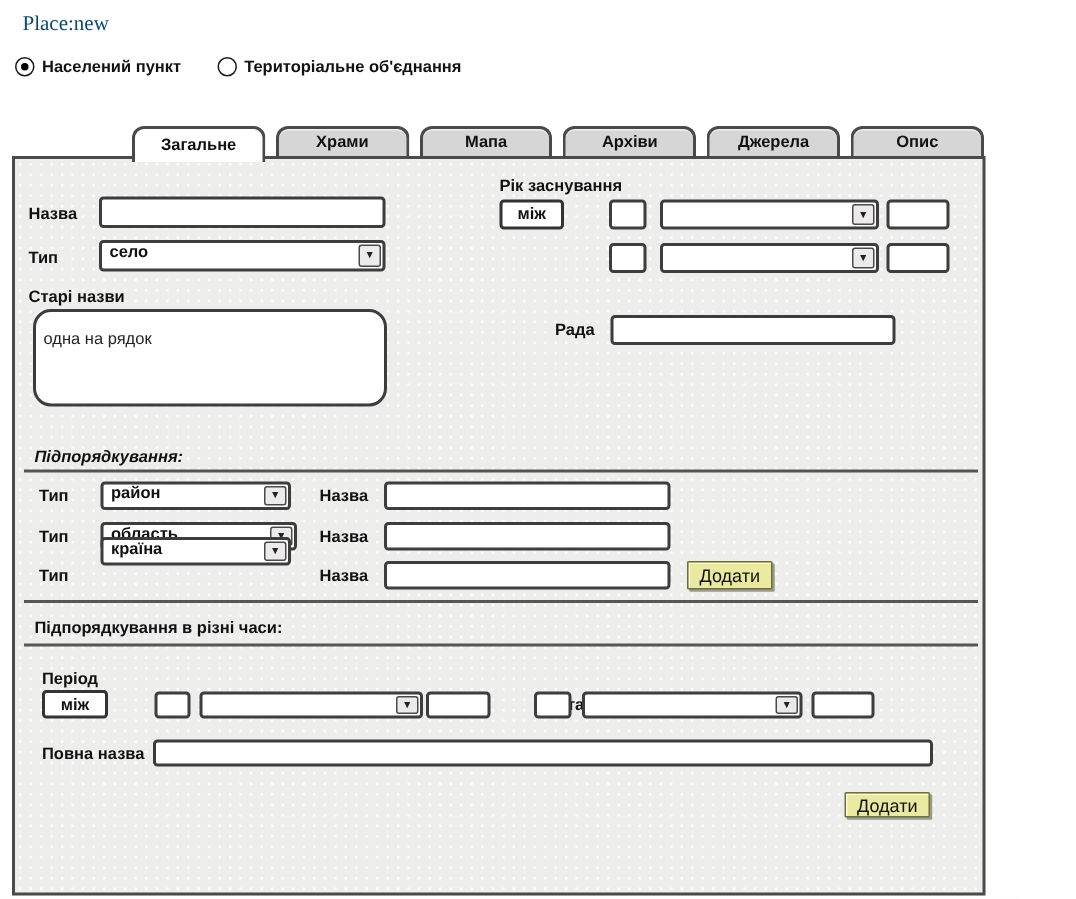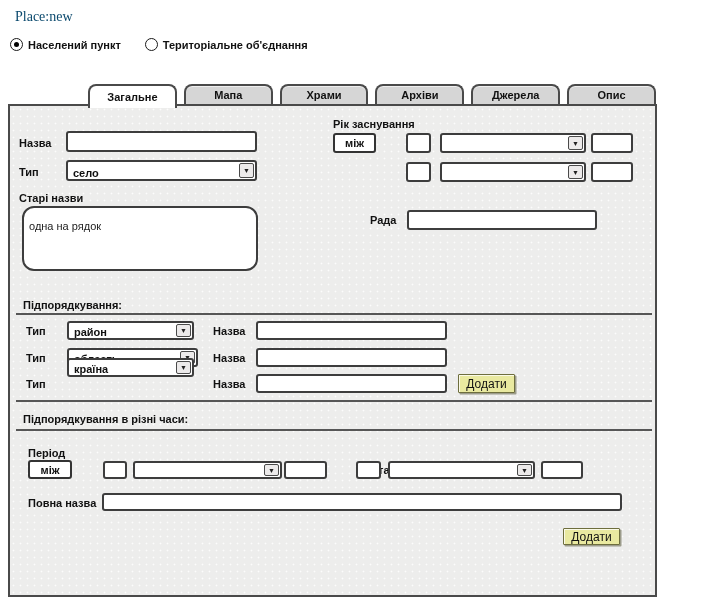--- a/index.html
+++ b/index.html
@@ -51,21 +51,21 @@
     font-family:"Liberation Sans",sans-serif; font-size:11px; font-weight:bold;
     padding:0 4px; color:#111; z-index:2;
   }
   .ta {
     position:absolute; background:#fff; border:2px solid #3d3d3d; border-radius:12px;
     font-family:"Liberation Sans",sans-serif; font-size:11px; font-weight:normal;
     padding:12px 5px; color:#222; resize:none; z-index:2;
   }
   .sel {
     position:absolute; background:#fff; border:2px solid #3d3d3d; border-radius:3px;
-    display:flex; align-items:flex-end; z-index:2;gap:18px;
+    display:flex; align-items:flex-start; z-index:2;gap:18px;
   }
   .sel .val {
     flex:1; font-size:11px; font-weight:bold; padding-left:5px; overflow:hidden;
     white-space:nowrap;
   }
   .sel .arrow {
     width:15px; align-self:stretch; margin:1px; border:1.5px solid #4a4a4a;
     border-radius:2px; background:#eceaea; display:flex; align-items:center;
     justify-content:center; font-size:7px; color:#222; line-height:1;
   }
@@ -96,22 +96,22 @@
       <span class="rlbl">Населений пункт</span>
     </div>
     <div class="radio-opt">
       <span class="radio-circle"></span>
       <span class="rlbl">Територіальне об'єднання</span>
     </div>
   </div>
 
   <div class="tabbar">
     <div class="tab active">Загальне</div>
+    <div class="tab">Храми</div>
     <div class="tab">Мапа</div>
-    <div class="tab">Храми</div>
     <div class="tab">Архіви</div>
     <div class="tab">Джерела</div>
     <div class="tab">Опис</div>
   </div>
 
   <div class="panel">
 
     <div class="lbl" style="left:9px; top:31px;">Назва</div>
     <input class="inp" style="left: 56px; top: 25px; width: 191px; height: 21px;" value="">
 
@@ -137,21 +137,21 @@
     <input class="inp" style="left: 396px; top: 56px; width: 25px; height: 20px;" value="">
     <div class="sel" style="left:430px; top:56px; width:146px; height:20px;">
       <span class="val"></span>
       <span class="arrow">▼</span>
     </div>
     <input class="inp" style="left: 581px; top: 56px; width: 42px; height: 20px;" value="">
 
     <div class="lbl" style="left:360px; top:108px;">Рада</div>
     <input class="inp" style="left: 397px; top: 104px; width: 190px; height: 20px;" value="">
 
-    <div class="lbl sec-title" style="left:13px; top:193px;">Підпорядкування:</div>
+    <div class="lbl sec-title" style="left:13px; top:193px;font-style:italic;">Підпорядкування:</div>
     <div class="hline" style="left:6px; top:207px; width:636px;"></div>
 
     <div class="lbl" style="left:16px; top:219px;">Тип</div>
     <div class="sel" style="left:57px; top:215px; width:127px; height:19px;">
       <span class="val">район</span>
       <span class="arrow">▼</span>
     </div>
     <div class="lbl" style="left:203px; top:219px;">Назва</div>
     <input class="inp" style="left: 246px; top: 215px; width: 191px; height: 19px;" value="">
 

